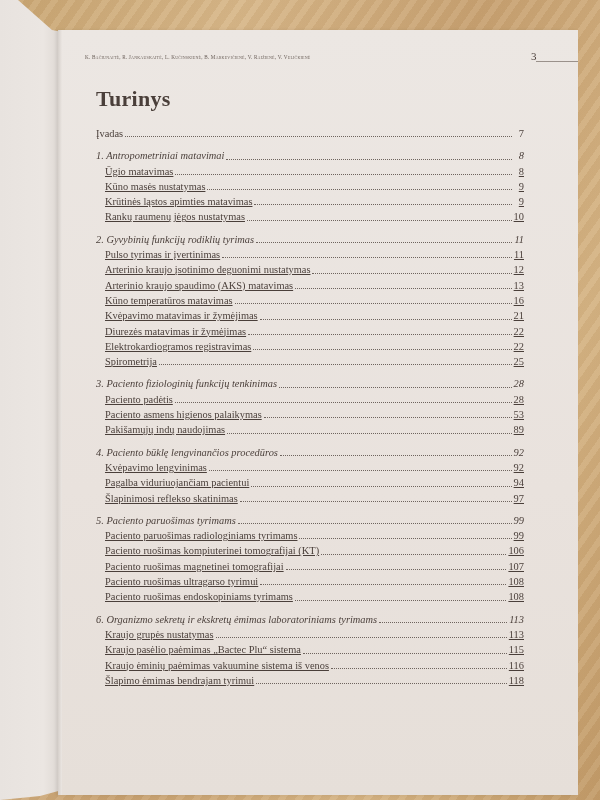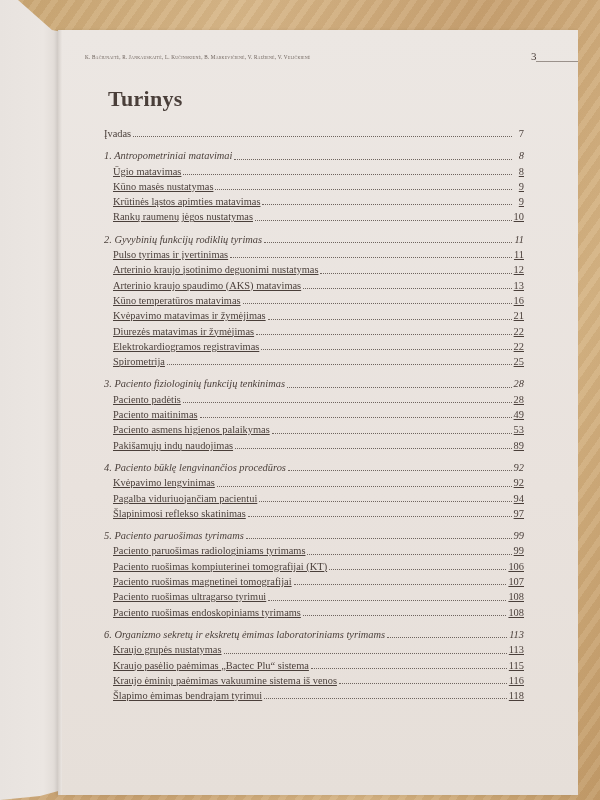--- a/index.html
+++ b/index.html
@@ -24,27 +24,27 @@
     color:#4a3f3a;
   }
   .spine { position:absolute; left:0; top:0; width:4px; height:100%; background:linear-gradient(90deg,#d6d0cb,#ebe6e2); }
   .running-head {
     position:absolute; left:27px; top:24px; font-size:5.2px; letter-spacing:0.2px;
     font-variant: small-caps; color:#6d625c; white-space:nowrap;
   }
   .page-number { position:absolute; left:473px; top:20px; font-size:11px; color:#4a3f3a; }
   .page-rule { position:absolute; left:478px; top:31px; width:42px; height:1px; background:#9a918b; }
   .title {
-    position:absolute; left:50px; top:56px; font-size:22px; font-weight:bold; color:#4a3f3a; letter-spacing:0.3px;
+    position:absolute; left:38px; top:56px; font-size:22px; font-weight:bold; color:#4a3f3a; letter-spacing:0.3px;
   }
   .toc { position:absolute; left:38px; top:96px; width:428px; font-size:10.4px; }
   .row { display:flex; align-items:baseline; height:15.3px; line-height:15.3px; white-space:nowrap; }
   .row.sub { padding-left:9px;text-decoration:underline; }
   .row.gap { margin-top:7px;font-style:italic; }
-  .row .label { flex:0 0 auto;margin-left:8px; }
+  .row .label { flex:0 0 auto; }
   .row .dots {
     flex:1 1 auto; margin:0 2px; height:1px; align-self:flex-end; margin-bottom:4px;
     border-bottom:1px dotted #6e645e;
   }
   .row .num { flex:0 0 auto; min-width:10px; text-align:right; }
 </style>
 </head>
 <body>
 
 <div class="wood-grain"></div>
@@ -137,25 +137,20 @@
         <span class="label">3. Paciento fiziologinių funkcijų tenkinimas</span>
         <span class="dots"></span>
         <span class="num">28</span>
       </div>
       <div class="row sub">
         <span class="label">Paciento padėtis</span>
         <span class="dots"></span>
         <span class="num">28</span>
       </div>
       <div class="row sub">
-        <span class="label">Paciento maitinimas</span>
-        <span class="dots"></span>
-        <span class="num">49</span>
-      </div>
-      <div class="row sub">
         <span class="label">Paciento asmens higienos palaikymas</span>
         <span class="dots"></span>
         <span class="num">53</span>
       </div>
       <div class="row sub">
         <span class="label">Pakišamųjų indų naudojimas</span>
         <span class="dots"></span>
         <span class="num">89</span>
       </div>
       <div class="row gap">

